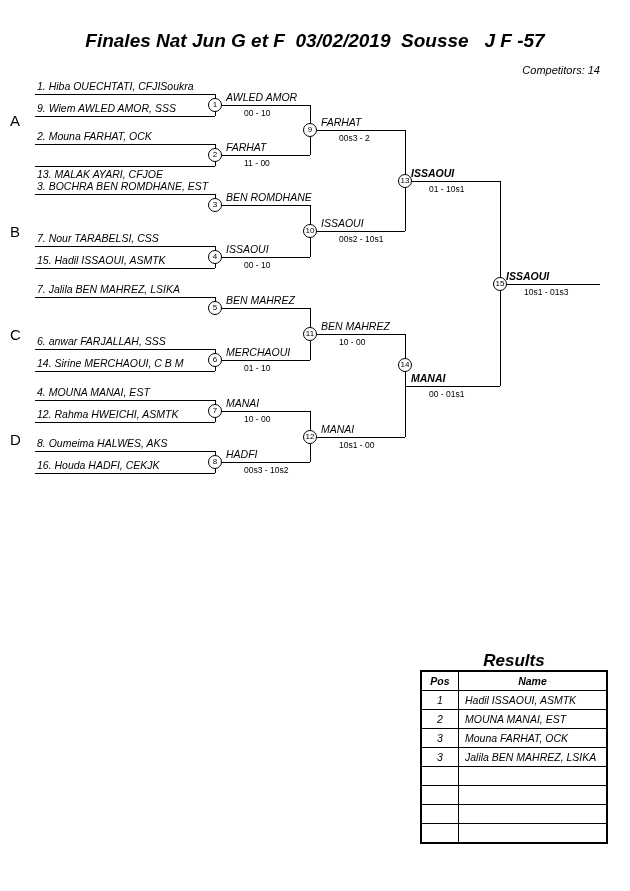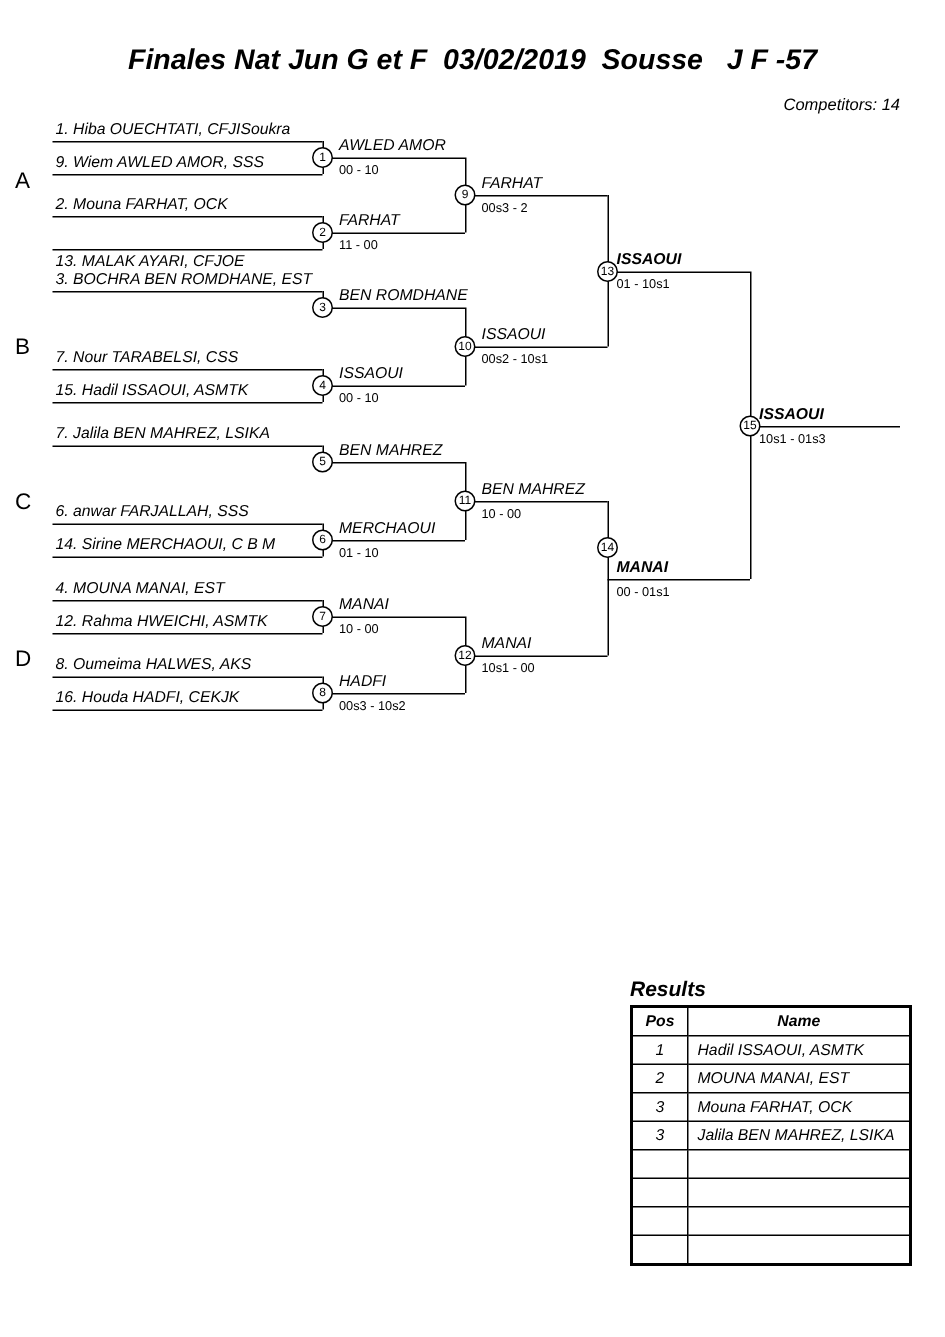--- a/index.html
+++ b/index.html
@@ -6,27 +6,27 @@
   #root{position:relative;width:630px;height:891px;background:#fff;color:#000;
         font-family:"Liberation Sans",sans-serif;overflow:hidden;}
   .abs{position:absolute;}
   .title{left:0;right:0;top:30px;text-align:center;font-style:italic;font-weight:bold;
          font-size:19px;white-space:pre;}
   .competitors{right:30px;top:64px;font-style:italic;font-size:11px;}
   .group{font-size:15px;color:#000;}
   .seat{font-style:italic;font-size:10.5px;white-space:nowrap;}
   .winner{font-style:italic;font-size:10.5px;white-space:nowrap;}
   .winner.bold{font-weight:bold;}
-  .score{font-size:8.5px;white-space:nowrap;}
+  .score{font-size:8.5px;white-space:nowrap;margin-left:18px;}
   .hl{position:absolute;height:1px;background:#000;}
   .vl{position:absolute;width:1px;background:#000;}
   .circle{position:absolute;width:12px;height:12px;border:1px solid #000;border-radius:50%;
           background:#fff;font-size:8px;line-height:12px;text-align:center;z-index:2;}
-  .results-title{left:420px;top:651px;width:188px;text-align:left;font-weight:bold;
-                 font-style:italic;font-size:14px;}
+  .results-title{left:420px;top:651px;width:188px;text-align:center;font-weight:bold;
+                 font-style:italic;font-size:17px;}
   table.results{position:absolute;left:420px;top:670px;width:188px;border-collapse:collapse;
                 border:2px solid #000;font-style:italic;font-size:10.5px;
                 font-family:"Liberation Sans",sans-serif;}
   table.results th,table.results td{border:1px solid #000;height:18px;padding:0;}
   table.results th{font-weight:bold;font-style:italic;}
   .pos-col{width:36px;text-align:center;}
   .name-col{text-align:left;padding-left:6px !important;}
 </style>
 </head>
 <body>

